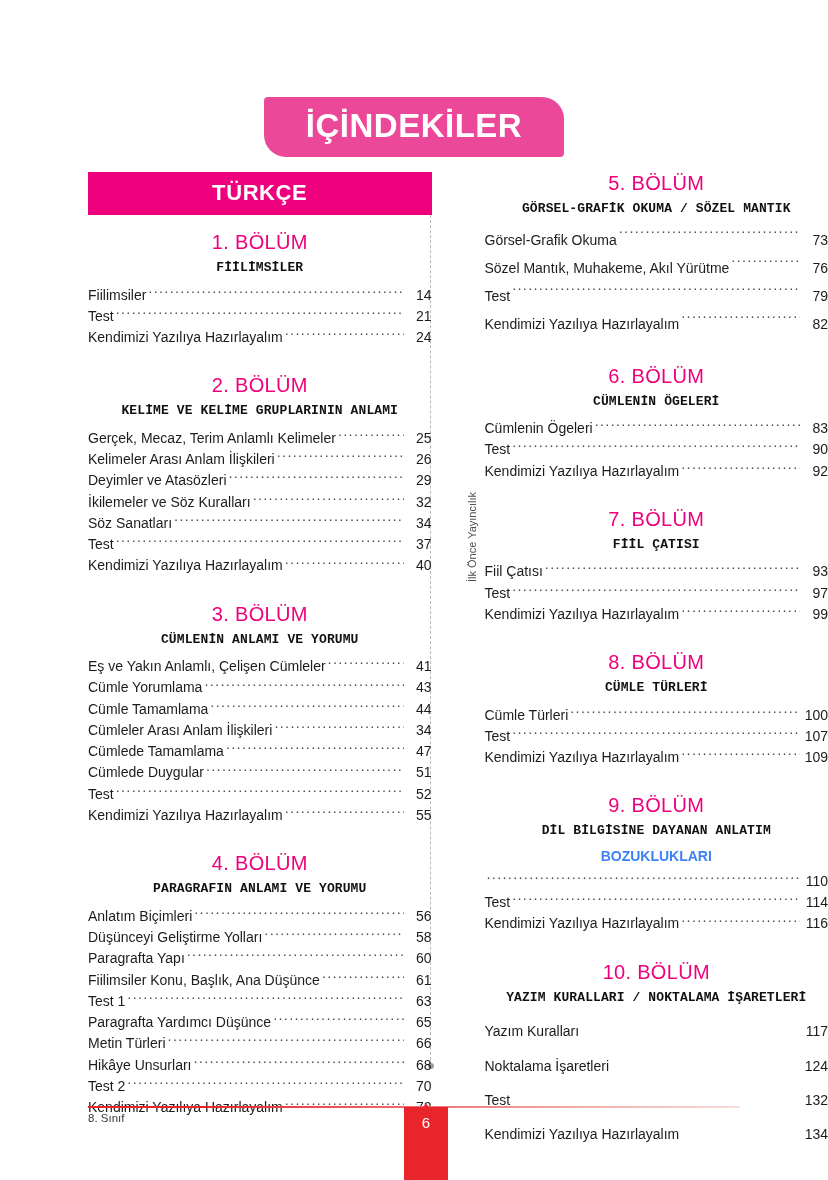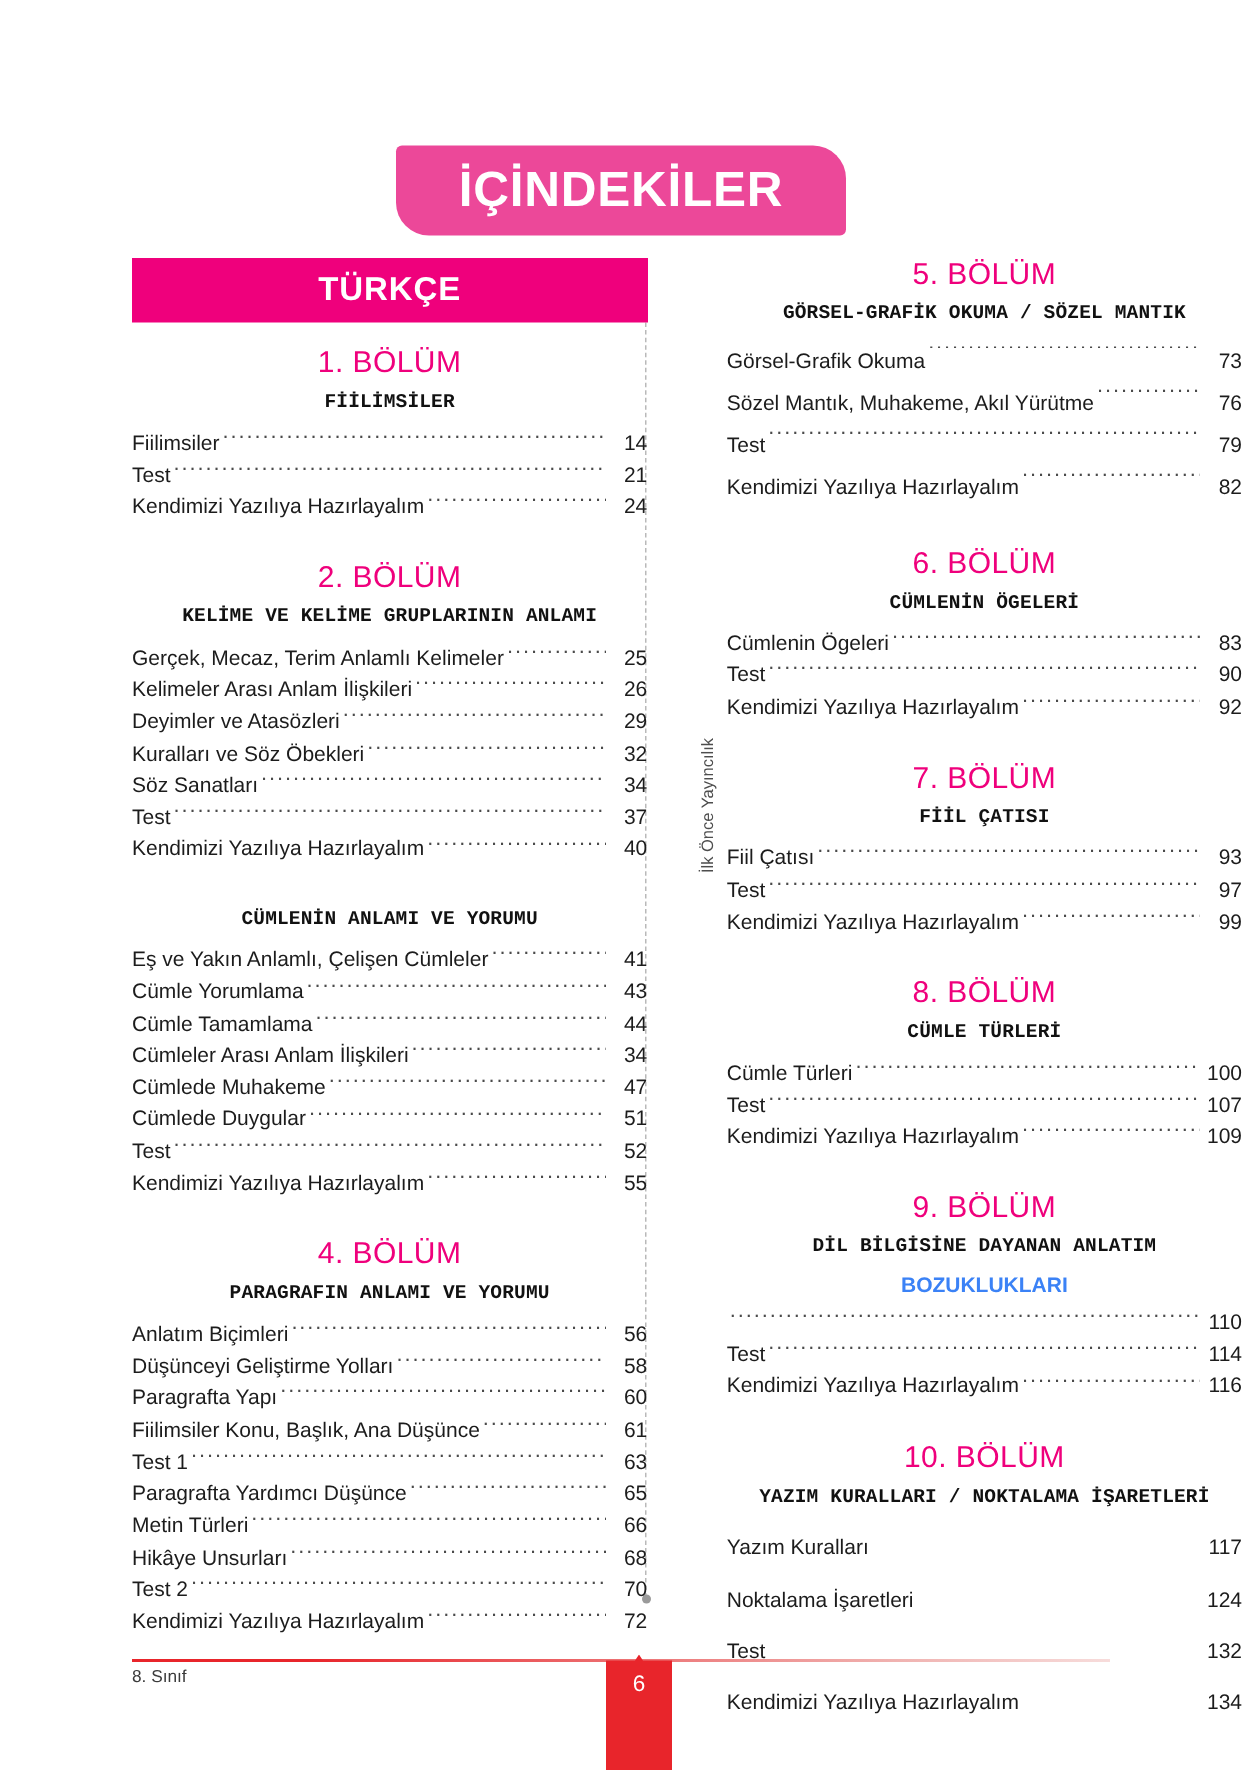--- a/index.html
+++ b/index.html
@@ -263,21 +263,21 @@
                 <span class="entry-label">Kelimeler Arası Anlam İlişkileri</span>
                 <span class="entry-dots"></span>
                 <span class="entry-page">26</span>
               </li>
               <li class="entry">
                 <span class="entry-label">Deyimler ve Atasözleri</span>
                 <span class="entry-dots"></span>
                 <span class="entry-page">29</span>
               </li>
               <li class="entry">
-                <span class="entry-label">Kuralları ve Söz Öbekleri</span>
+                <span class="entry-label">İkilemeler ve Söz Kuralları</span>
                 <span class="entry-dots"></span>
                 <span class="entry-page">32</span>
               </li>
               <li class="entry">
                 <span class="entry-label">Söz Sanatları</span>
                 <span class="entry-dots"></span>
                 <span class="entry-page">34</span>
               </li>
               <li class="entry">
                 <span class="entry-label">Test</span>
@@ -285,20 +285,21 @@
                 <span class="entry-page">37</span>
               </li>
               <li class="entry">
                 <span class="entry-label">Kendimizi Yazılıya Hazırlayalım</span>
                 <span class="entry-dots"></span>
                 <span class="entry-page">40</span>
               </li>
             </ul>
           </div>
           <div class="section">
+            <div class="section-number">3. BÖLÜM</div>
             <div class="section-title">CÜMLENİN ANLAMI VE YORUMU</div>
             <ul class="entries">
               <li class="entry">
                 <span class="entry-label">Eş ve Yakın Anlamlı, Çelişen Cümleler</span>
                 <span class="entry-dots"></span>
                 <span class="entry-page">41</span>
               </li>
               <li class="entry">
                 <span class="entry-label">Cümle Yorumlama</span>
                 <span class="entry-dots"></span>
@@ -308,21 +309,21 @@
                 <span class="entry-label">Cümle Tamamlama</span>
                 <span class="entry-dots"></span>
                 <span class="entry-page">44</span>
               </li>
               <li class="entry">
                 <span class="entry-label">Cümleler Arası Anlam İlişkileri</span>
                 <span class="entry-dots"></span>
                 <span class="entry-page">34</span>
               </li>
               <li class="entry">
-                <span class="entry-label">Cümlede Muhakeme</span>
+                <span class="entry-label">Cümlede Tamamlama</span>
                 <span class="entry-dots"></span>
                 <span class="entry-page">47</span>
               </li>
               <li class="entry">
                 <span class="entry-label">Cümlede Duygular</span>
                 <span class="entry-dots"></span>
                 <span class="entry-page">51</span>
               </li>
               <li class="entry">
                 <span class="entry-label">Test</span>

